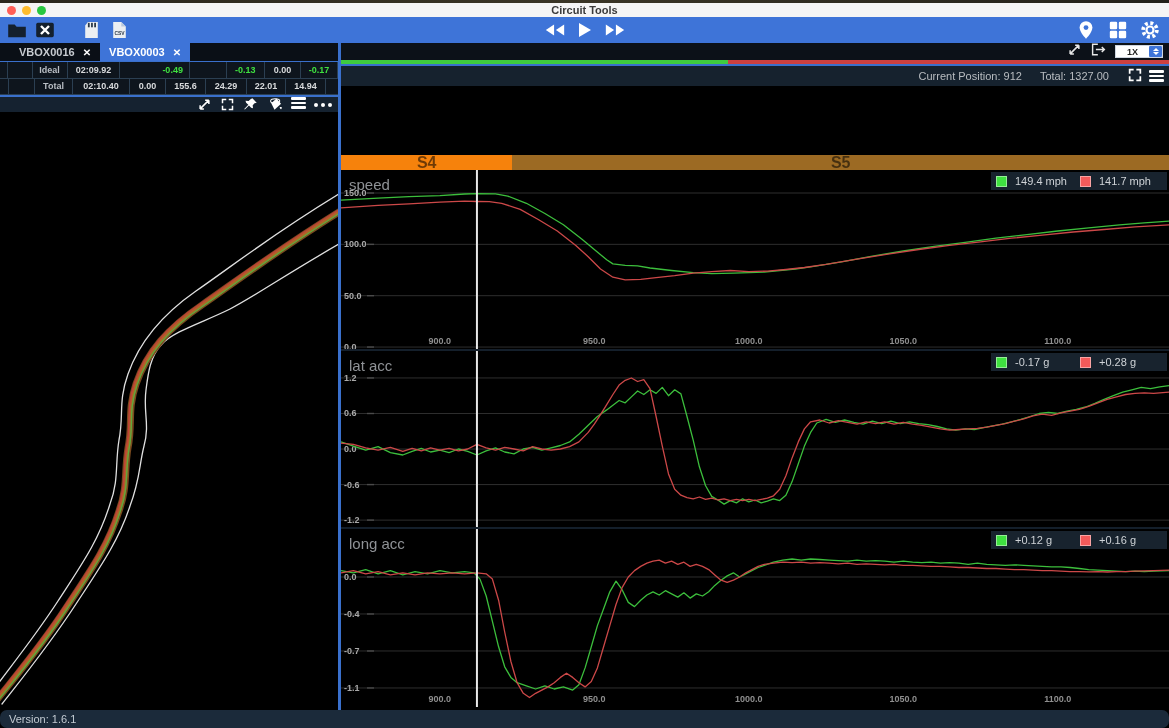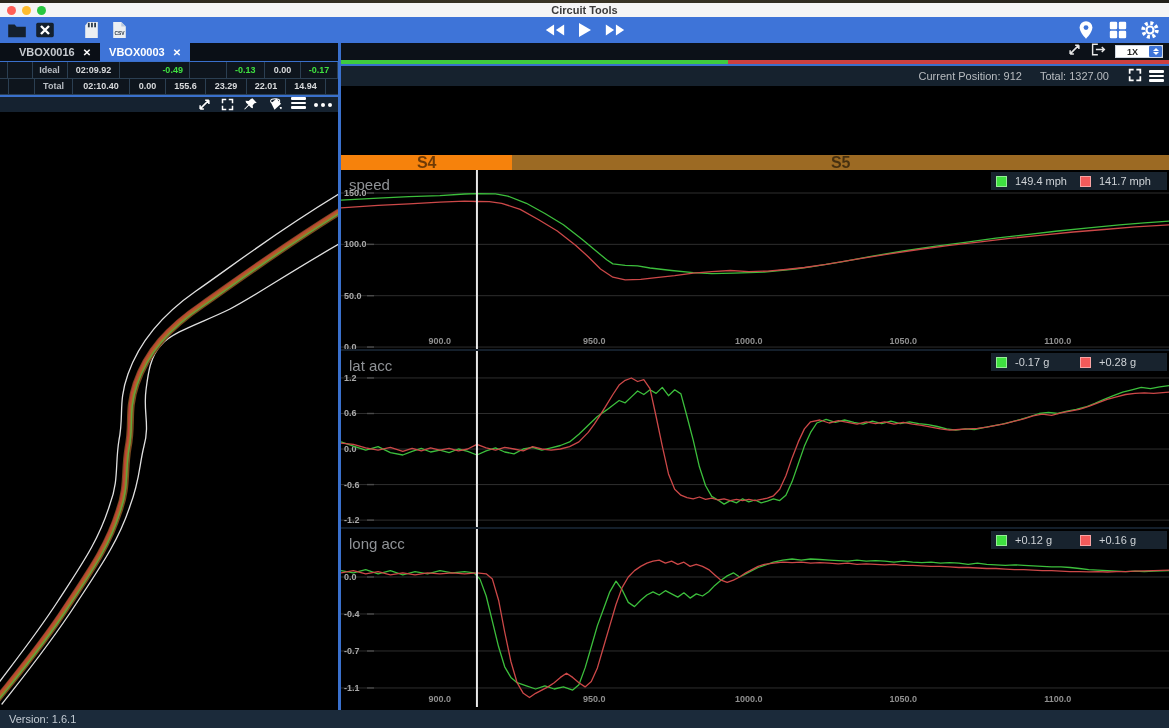--- a/index.html
+++ b/index.html
@@ -54,21 +54,21 @@
   .sector{height:100%;display:flex;align-items:center;justify-content:center;font-size:16px;font-weight:bold;color:rgba(0,0,0,0.55);}
   .charts{flex:1;display:flex;flex-direction:column;min-height:0;}
   .chart{position:relative;background:#000;}
   .chart + .chart{border-top:2px solid #141f2b;}
   .chart svg{display:block;}
   .chart .clabel{position:absolute;top:6px;left:8px;font-size:15px;color:#8f9296;pointer-events:none;}
   .legend{position:absolute;top:2px;right:2px;background:#18232e;padding:3px 6px 3px 5px;display:flex;flex-direction:row;gap:3px;}
   .legend .entry{display:flex;align-items:center;gap:8px;}
   .legend .sw{width:11px;height:11px;border:1px solid rgba(255,255,255,0.45);}
   .legend .txt{font-size:11px;color:#cfd3d7;min-width:62px;}
-  .status-bar{height:18px;background:#1b2a3a;display:flex;align-items:center;font-size:11px;color:#c2cad2;padding-left:9px;}
+  .status-bar{height:18px;background:#1b2a3a;display:flex;align-items:center;font-size:11px;color:#c2cad2;padding-left:9px;border-radius:7px;}
   .hamb{display:flex;flex-direction:column;gap:2px;}
   .hamb i{display:block;width:15px;height:2.5px;background:#fff;border-radius:1px;}
   .dots{display:flex;gap:3px;align-items:center;}
   .dots i{width:4px;height:4px;border-radius:50%;background:#fff;display:block;}
 </style>
 </head>
 <body>
 
 <div class="window">
 
@@ -182,21 +182,21 @@
             <div class="lapcell green" style="width: 40px;">-0.17</div>
             <div class="lapcell" style="width: 12px; flex: 1 1 0%; border-right: none;"></div>
           </div>
           <div class="laprow">
             <div class="lapcell" style="width: 9px;"></div>
             <div class="lapcell" style="width: 26px;"></div>
             <div class="lapcell rowlabel" style="width: 38px;">Total</div>
             <div class="lapcell" style="width: 57px;">02:10.40</div>
             <div class="lapcell" style="width: 36px;">0.00</div>
             <div class="lapcell" style="width: 40px;">155.6</div>
-            <div class="lapcell" style="width: 41px;">23.29</div>
+            <div class="lapcell" style="width: 41px;">24.29</div>
             <div class="lapcell" style="width: 39px;">22.01</div>
             <div class="lapcell" style="width: 40px;">14.94</div>
             <div class="lapcell" style="width: 12px; flex: 1 1 0%; border-right: none;"></div>
           </div>
         </div>
 
       <div class="map-toolbar">
         <span class="mi">
           <svg width="15" height="15" viewBox="0 0 24 24">
               <path d="M5 19L19 5M5 19v-6M5 19h6M19 5v6M19 5h-6" stroke="#fff" stroke-width="2.4" fill="none"></path>

